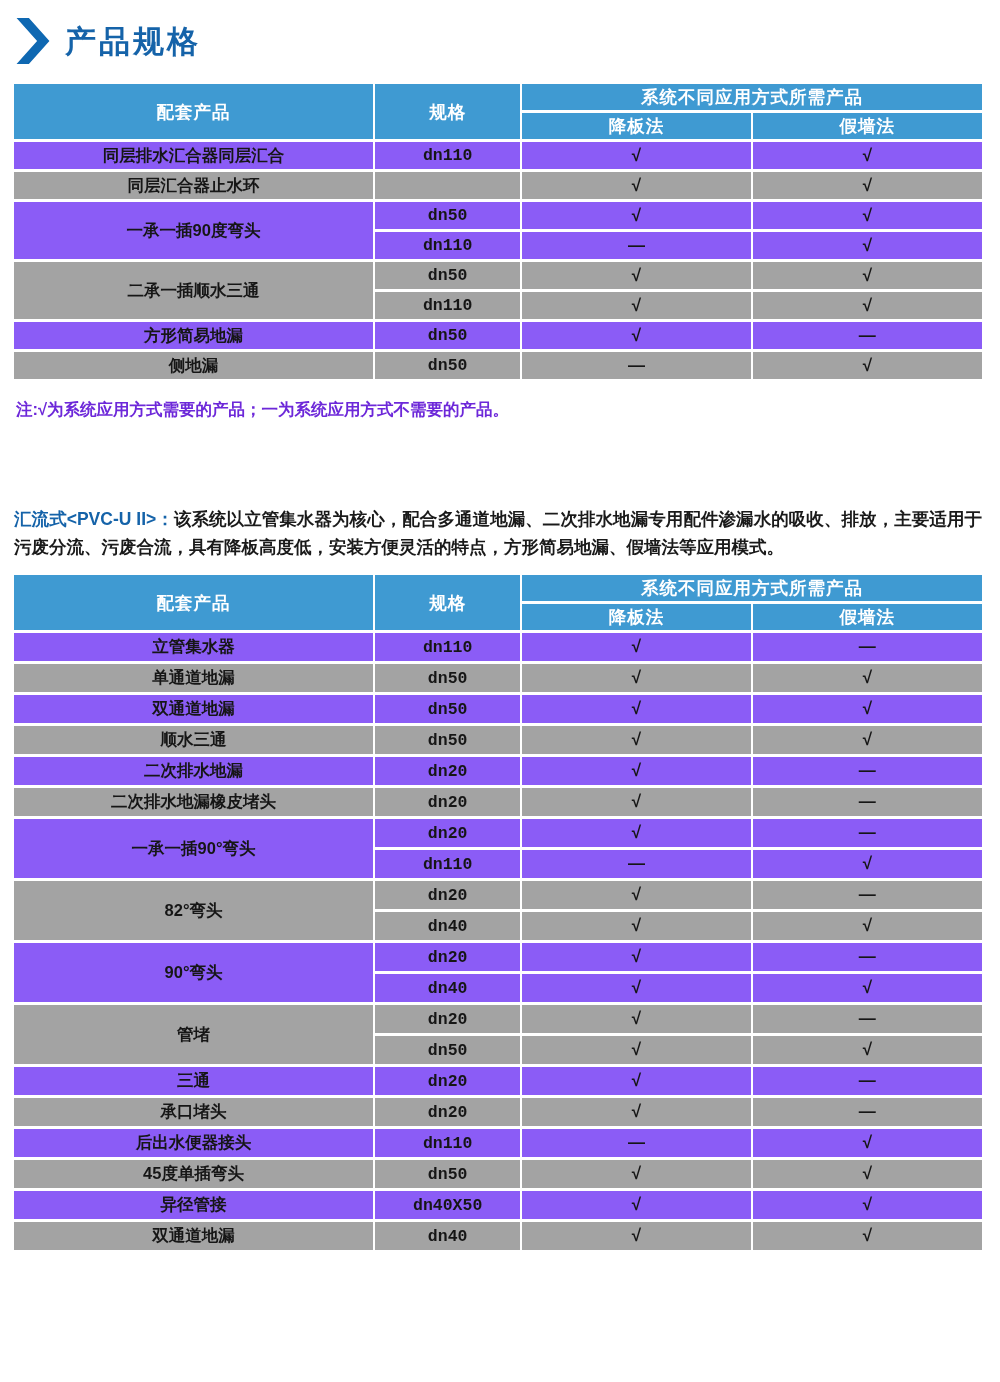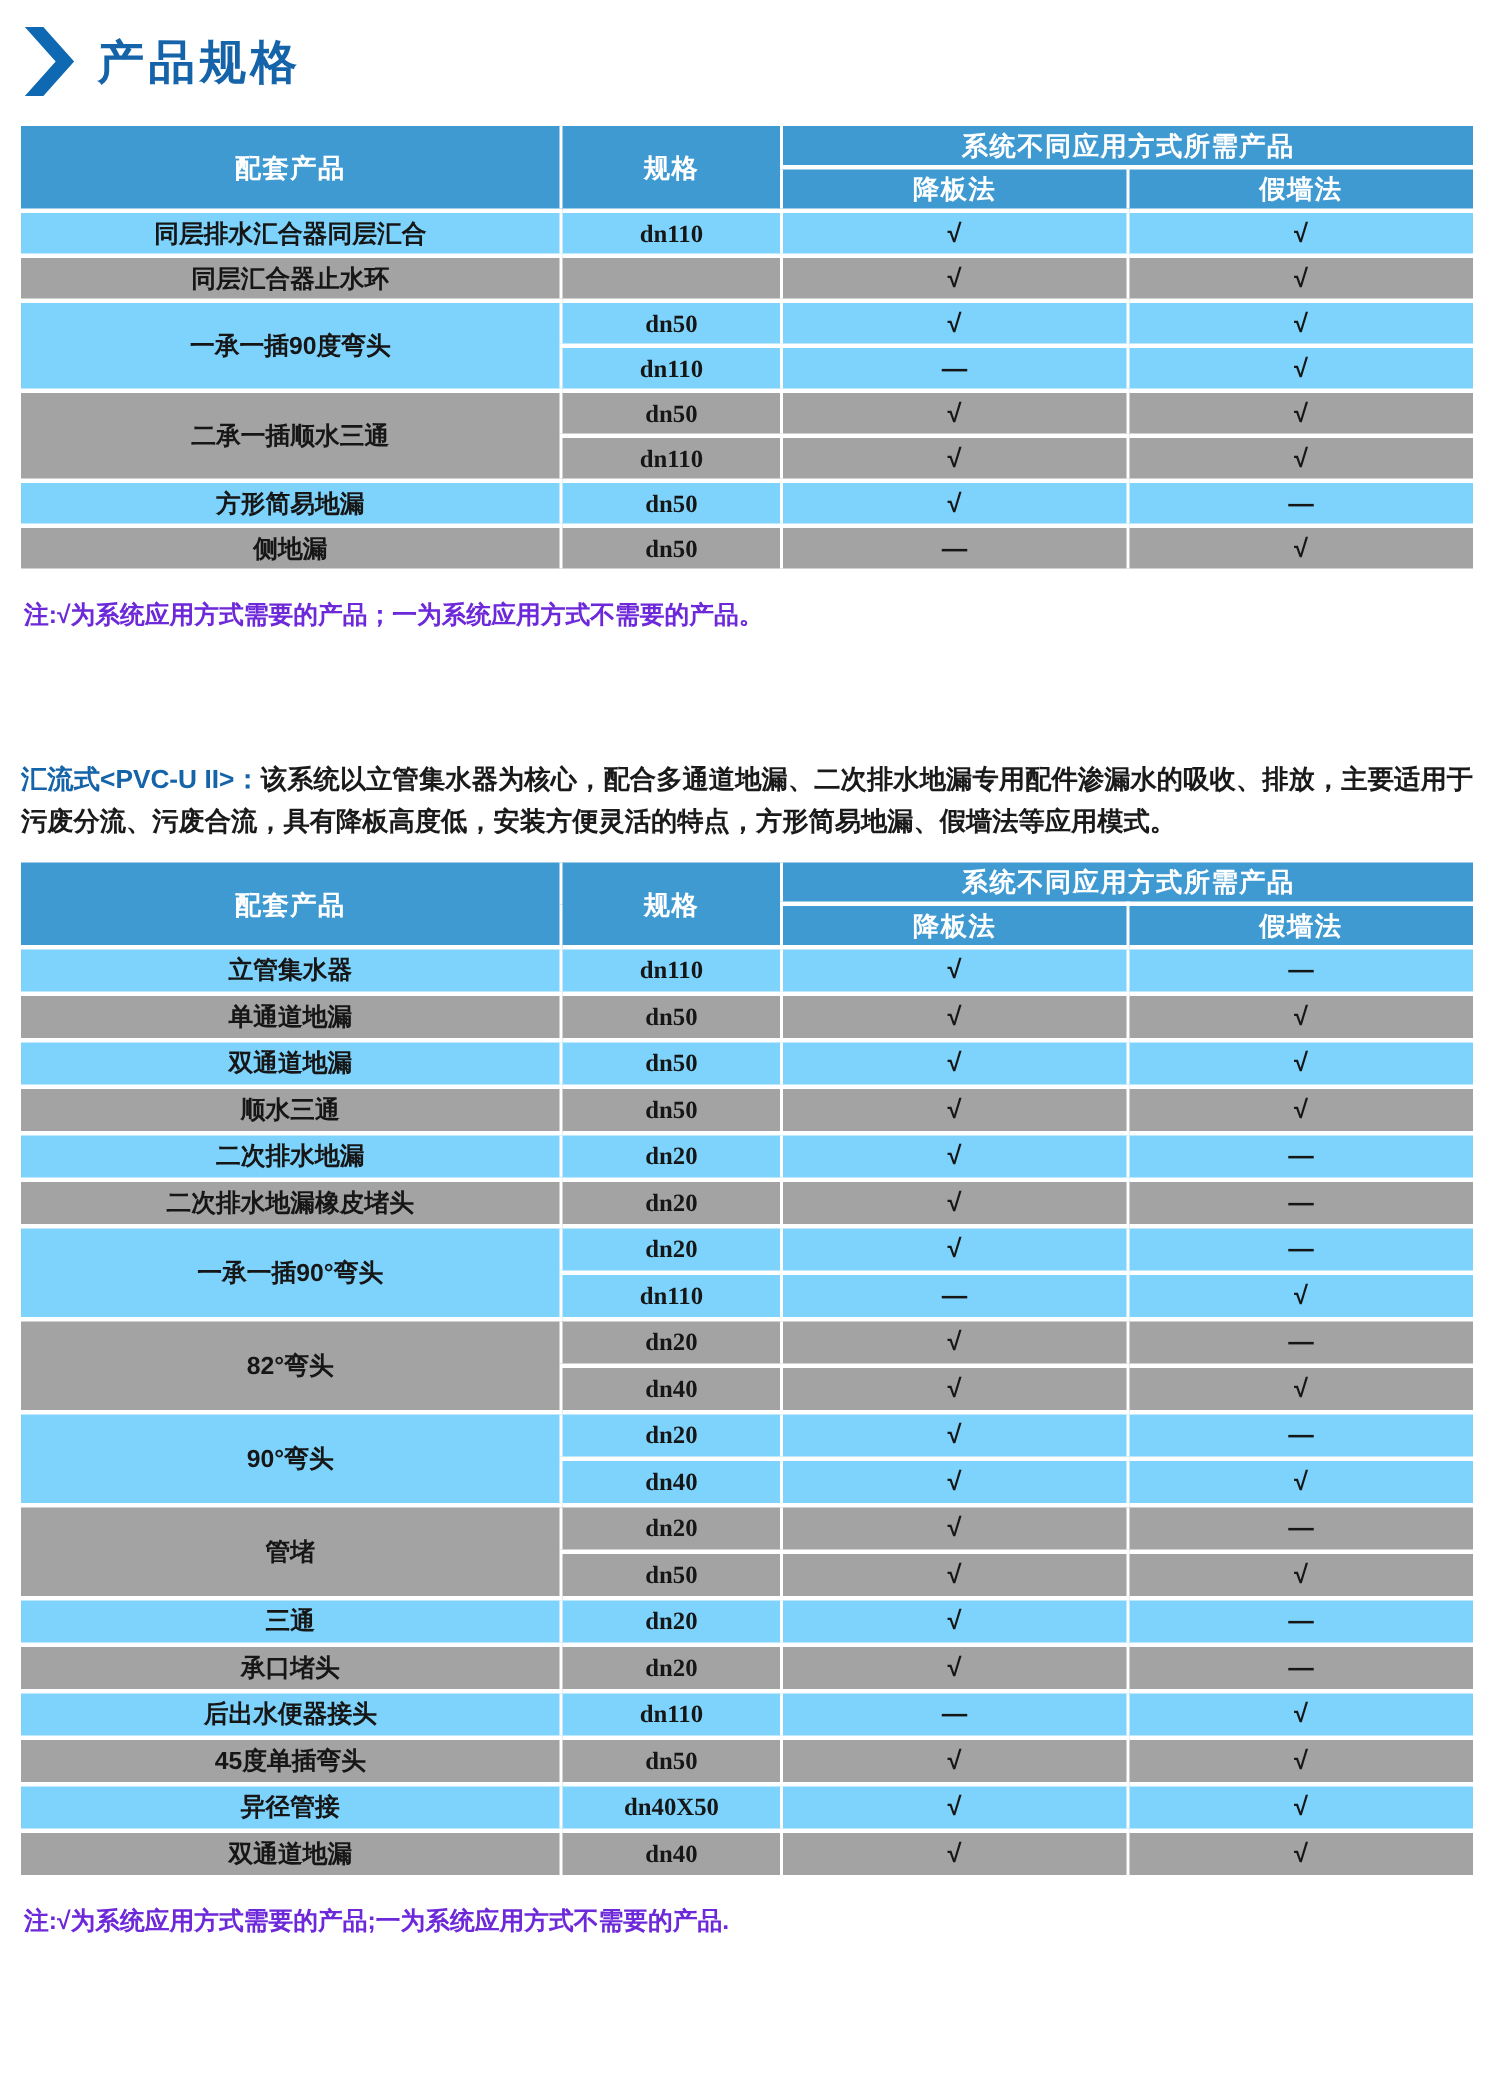--- a/index.html
+++ b/index.html
@@ -41,25 +41,25 @@
   }
   table.spec thead th {
     background: #3f9ad2; color: #ffffff;
     font-size: 17.5px; font-weight: bold; height: 26px;
     letter-spacing: 1px;
   }
   table.spec tbody td { height: 27px; }
   table.spec.t2 tbody td { height: 28px; }
   td.product { font-weight: bold; font-size: 16.5px; color: #161616; }
   td.specv {
-    font-family: Liberation Serif, serif;
+    font-family: Liberation Mono, monospace;
     font-weight: bold; font-size: 16.5px; color: #161616;
   }
   td.mark { font-size: 17px; font-weight: bold; color: #161616; }
-  .g-light { background: #7dd3fc; }
+  .g-light { background: #8b5cf6; }
   .g-dark  { background: #a3a3a3; }
 
   
   .note { font-size: 16.5px; font-weight: bold; margin: 20px 0 0 2px; color: #6d28d9; }
 </style>
 </head>
 <body>
 
 <div class="page">
 
@@ -274,15 +274,14 @@
         </tr>
         <tr>
           <td rowspan="1" class="product g-dark">双通道地漏</td>
           <td class="specv g-dark">dn40</td>
           <td class="mark g-dark">√</td>
           <td class="mark g-dark">√</td>
         </tr>
       </tbody>
   </table>
 
-  <p class="note">注:√为系统应用方式需要的产品;一为系统应用方式不需要的产品.</p>
 
 </div>
 
 </body></html>

